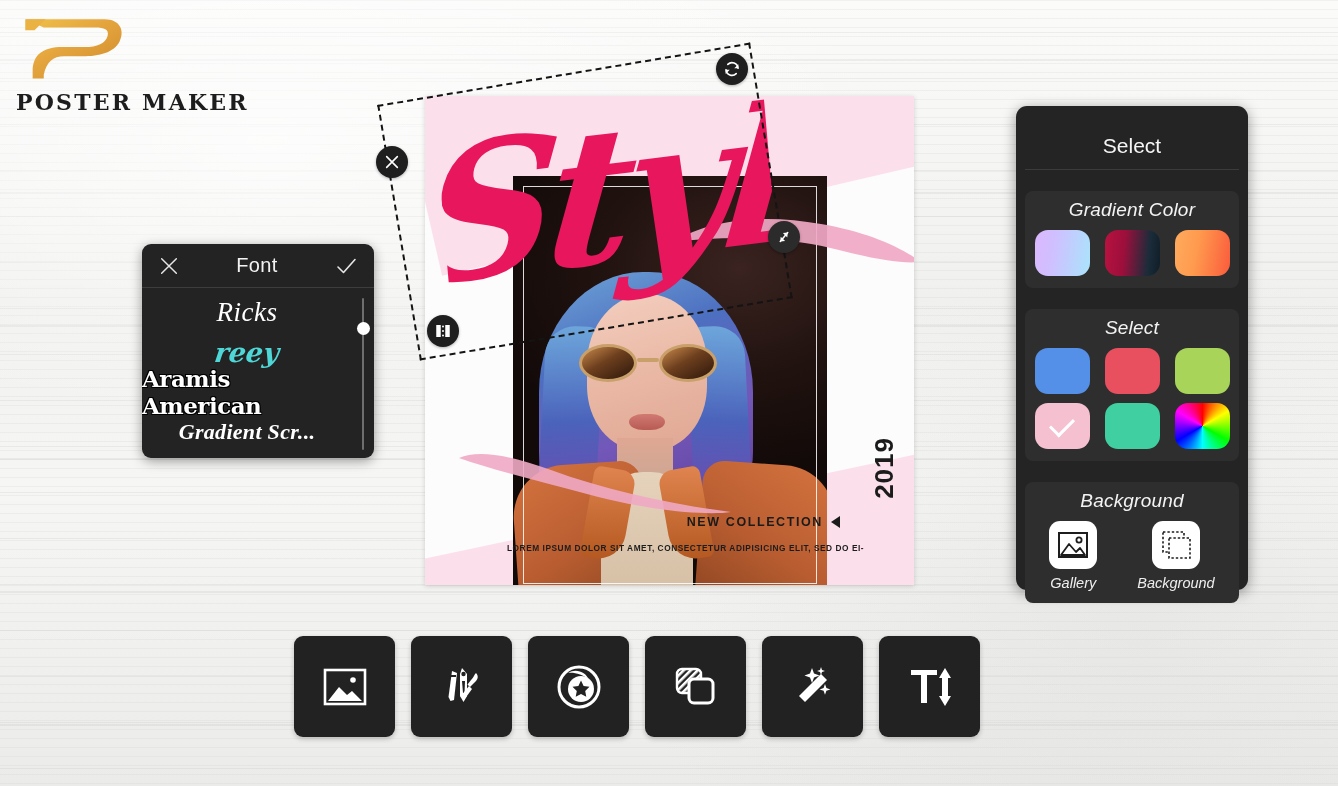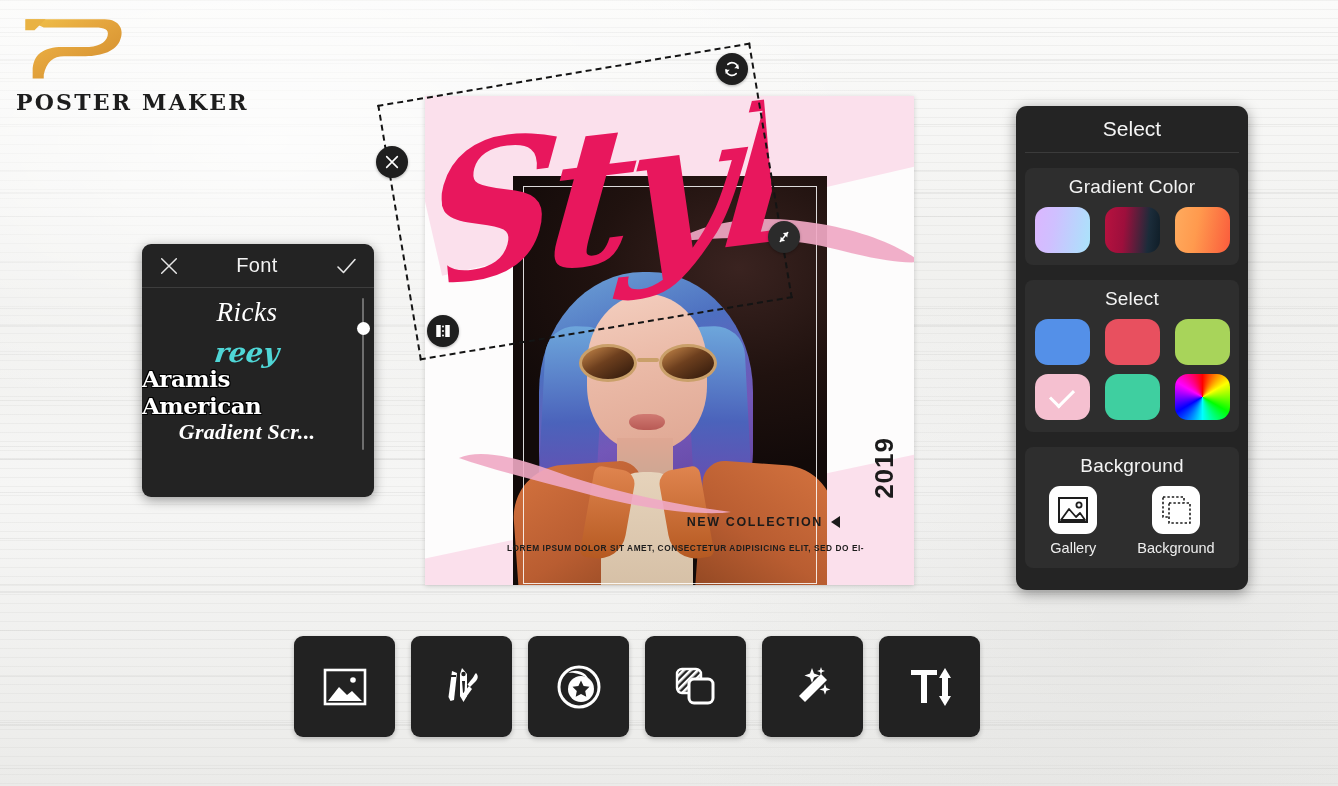--- a/index.html
+++ b/index.html
@@ -182,21 +182,21 @@
     border:2px dashed #141414;transform:rotate(-9.5deg);
   }
   .handle{
     position:absolute;width:32px;height:32px;border-radius:50%;
     background:#1f1f1f;display:flex;align-items:center;justify-content:center;
     box-shadow:0 1px 3px rgba(0,0,0,.3);cursor:pointer;
   }
 
   
   #fontPanel{
-    position:absolute;left:142px;top:244px;width:232px;height:253px;z-index:10;
+    position:absolute;left:142px;top:244px;width:232px;height:214px;z-index:10;
     background:#232323;border-radius:9px;
     box-shadow:0 3px 12px rgba(0,0,0,.38);overflow:hidden;
   }
   #fontHeader{
     height:44px;display:flex;align-items:center;justify-content:space-between;
     padding:0 16px;box-sizing:border-box;border-bottom:1px solid #3d3d3d;
   }
   #fontTitle{color:#f2f2f2;font-size:20px;font-weight:400;letter-spacing:.4px;}
   #fontList{position:relative;height:170px;padding-top:4px;box-sizing:border-box;}
   .fontRow{
@@ -217,29 +217,29 @@
     position:absolute;right:4px;top:34px;width:13px;height:13px;border-radius:50%;background:#ffffff;
     cursor:pointer;
   }
 
   
   #selectPanel{
     position:absolute;left:1016px;top:106px;width:232px;height:484px;z-index:10;
     background:#242424;border-radius:11px;
     box-shadow:0 3px 14px rgba(0,0,0,.4);
     display:flex;flex-direction:column;align-items:center;
-    padding:0 9px 10px;box-sizing:border-box;
+    padding:17px 9px 10px;box-sizing:border-box;
   }
   #selectTitle{
     width:100%;height:46px;line-height:46px;text-align:center;color:#f5f5f5;
     font-size:21px;border-bottom:1px solid #3b3b3b;
   }
   .group{
-    width:100%;background:#2e2e2e;border-radius:8px;margin-top:15px;
-    padding:8px 0 12px;box-sizing:border-box;
+    width:100%;background:#2e2e2e;border-radius:8px;margin-top:21px;
+    padding:8px 0 12px;box-sizing:border-box;font-style:italic;
   }
   .groupTitle{text-align:center;color:#f3f3f3;font-size:19px;margin-bottom:9px;letter-spacing:.2px;}
   .swatchRow{display:flex;justify-content:center;gap:15px;margin-bottom:9px;}
   .swatchRow:last-child{margin-bottom:0;}
   .swatch{
     width:55px;height:46px;border-radius:13px;position:relative;cursor:pointer;
   }
   .swatch .tick{
     position:absolute;left:50%;top:50%;width:20px;height:11px;
     border-left:3px solid #fff;border-bottom:3px solid #fff;

